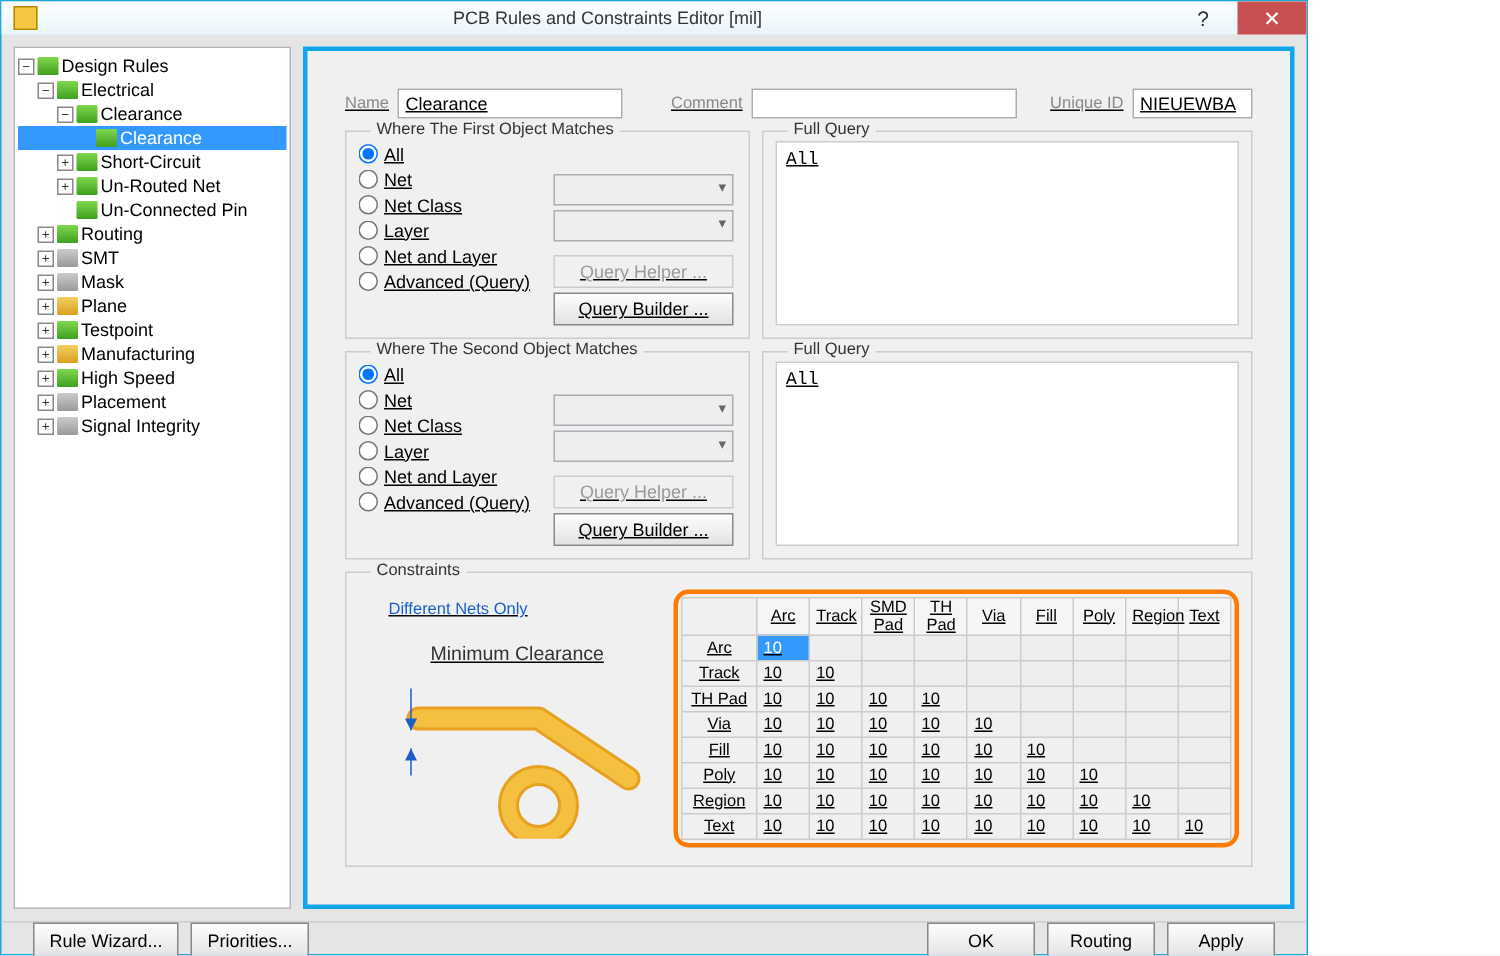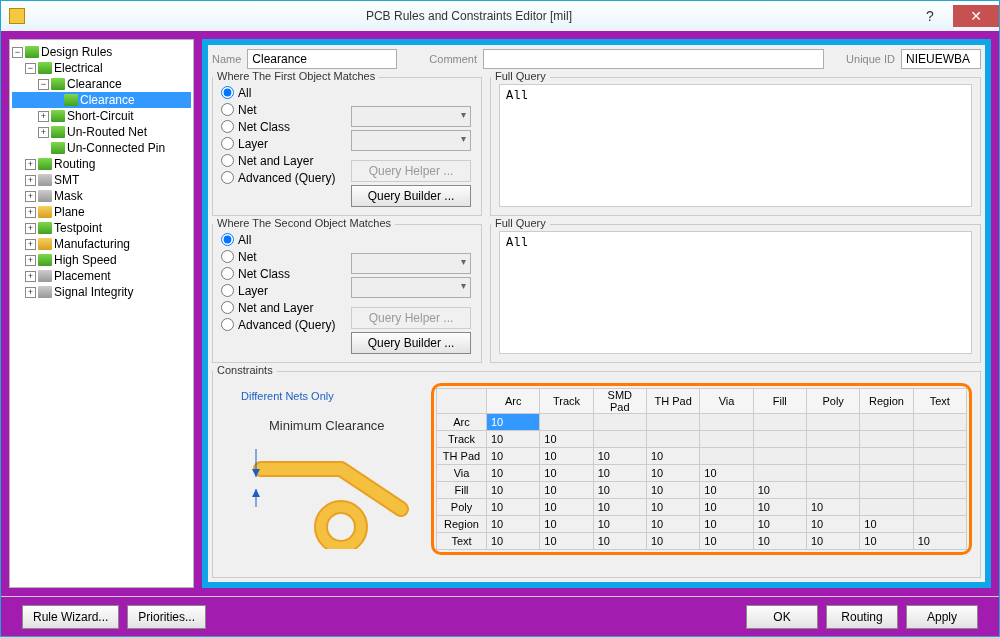--- a/index.html
+++ b/index.html
@@ -1,46 +1,46 @@
 <!DOCTYPE html>
 <html><head>
 <meta charset="utf-8">
 <style>
 * { box-sizing: border-box; margin: 0; padding: 0; font-family: "Segoe UI", Tahoma, sans-serif; font-size: 12px; }
 body { background: #fff; width: 1000px; height: 637px; overflow: hidden; }
 
-.window { width: 1000px; height: 637px; border: 1px solid #1ca8d4; display: flex; flex-direction: column; background: #a21caf; }
+.window { width: 872px; height: 637px; border: 1px solid #1ca8d4; display: flex; flex-direction: column; background: #e5e5e5; }
 
 .titlebar { height: 30px; background: linear-gradient(#fff, #e8f4fb); display: flex; align-items: center; padding-left: 8px; position: relative; }
 .titlebar-icon { width: 16px; height: 16px; background: #f5c842; border: 1px solid #b58a00; margin-right: 6px; }
 .titlebar-title { flex: 1; text-align: center; color: #333; font-size: 12px; }
 .titlebar-buttons { display: flex; }
 .titlebar-btn { width: 46px; height: 22px; display: flex; align-items: center; justify-content: center; font-size: 14px; color: #333; }
 .titlebar-close { background: #c75050; color: #fff; width: 46px; height: 22px; display: flex; align-items: center; justify-content: center; font-size: 14px; }
 
 .body { flex: 1; display: flex; padding: 8px; gap: 8px; }
 
 .tree-panel { width: 185px; background: #fff; border: 1px solid #b5b5b5; padding: 4px 2px; overflow: hidden; }
 .tree-item { display: flex; align-items: center; height: 16px; padding: 0 2px; white-space: nowrap; cursor: default; }
 .tree-item.selected { background: #3399ff; color: #fff; }
 .tree-exp { width: 11px; height: 11px; border: 1px solid #888; display: inline-flex; align-items: center; justify-content: center; font-size: 9px; line-height: 1; margin-right: 2px; background: #fff; color: #333; }
 .tree-exp.empty { border: none; }
 .tree-icon { width: 14px; height: 12px; display: inline-block; margin-right: 2px; }
 .tree-icon.green { background: linear-gradient(#7fd84a,#3fa020); border-radius: 1px; }
 .tree-icon.yellow { background: linear-gradient(#f5d060,#d8a020); border-radius: 1px; }
 .tree-icon.gray { background: linear-gradient(#ccc,#999); border-radius: 1px; }
 
-.main-panel { flex: 1; background: #f0f0f0; border: 6px solid #0ea5e9; padding: 4px; display: flex; flex-direction: column; gap: 8px; overflow: hidden; }
+.main-panel { flex: 1; background: #f0f0f0; border: 3px solid #0ea5e9; padding: 25px; display: flex; flex-direction: column; gap: 8px; overflow: hidden; text-decoration: underline; }
 
 .row { display: flex; align-items: center; gap: 6px; }
 .lbl { color: #888; font-size: 11px; }
 .txt { border: 1px solid #abadb3; background: #fff; height: 20px; padding: 0 4px; }
 
 .fieldset { border: 1px solid #ccc; padding: 6px 8px 8px 8px; position: relative; }
-.fieldset-title { position: absolute; top: -8px; left: 0; background: #f0f0f0; padding: 0 4px; color: #333; font-size: 11px; }
+.fieldset-title { position: absolute; top: -8px; left: 16px; background: #f0f0f0; padding: 0 4px; color: #333; font-size: 11px; }
 
 .match-row { display: flex; gap: 8px; }
 .match-left { flex: 0 0 270px; }
 .radio-row { display: flex; align-items: center; height: 17px; gap: 4px; }
 .radio-row input { margin: 0; }
 .match-mid { flex: 0 0 120px; display: flex; flex-direction: column; gap: 3px; padding-top: 2px; }
 .combo { border: 1px solid #abadb3; background: #eee; height: 21px; position: relative; }
 .combo::after { content: "▾"; position: absolute; right: 4px; top: 2px; color: #666; font-size: 10px; }
 .btn { border: 1px solid #888; background: linear-gradient(#fdfdfd,#e3e3e3); height: 22px; padding: 0 10px; display: inline-flex; align-items: center; justify-content: center; cursor: default; }
 .btn.disabled { color: #999; border-color: #ccc; background: #f0f0f0; }

